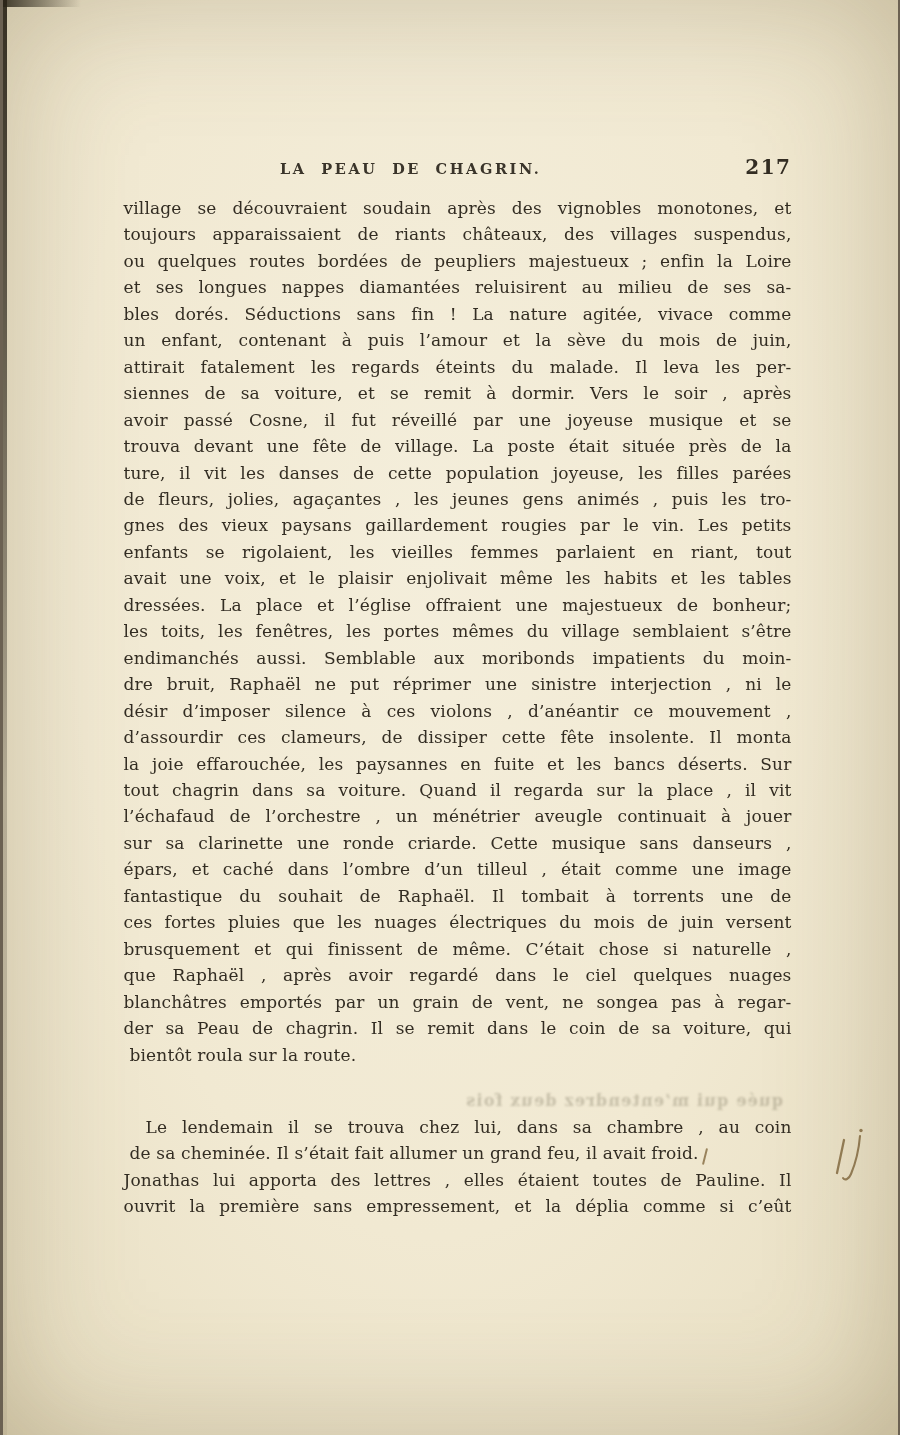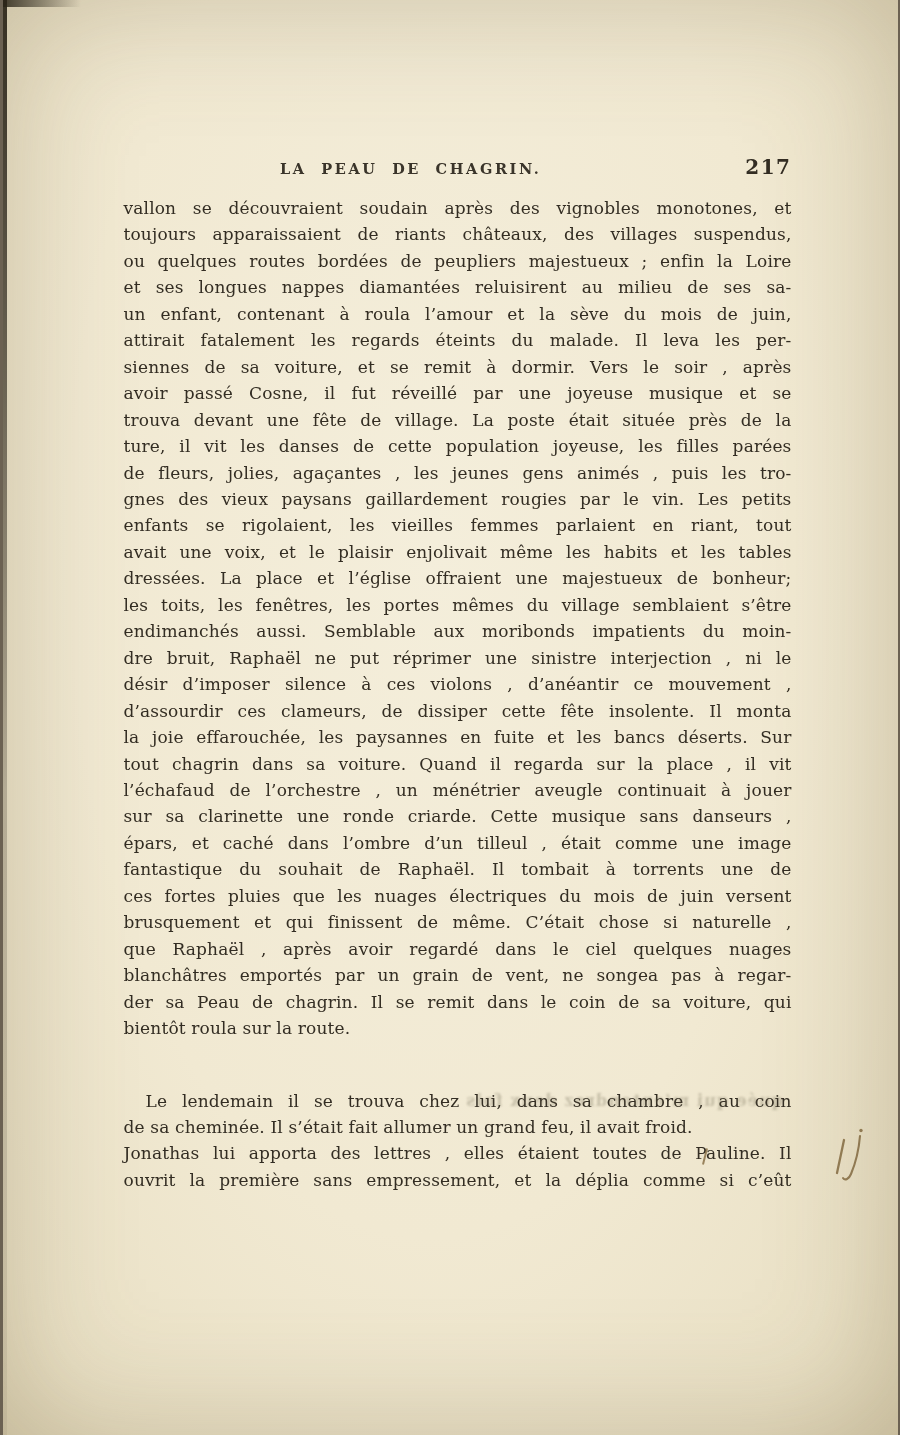--- a/index.html
+++ b/index.html
@@ -79,20 +79,21 @@
   .line {
     font-size: 17px;
     line-height: 26.45px;
     letter-spacing: 0.15px;
     text-align: justify;
     text-align-last: justify;
     color: #332d23;
   }
   .line.no-just {
     text-align-last: left;
+    margin-left: 6px;
   }
   .line.indent {
     text-indent: 22px;
     margin-top: 46px;
   }
   .show-through {
     position: absolute;
     left: 315px;
     top: 1091px;
     width: 465px;
@@ -131,25 +132,26 @@
 
   <div class="edge-left"></div>
   <div class="edge-top"></div>
 
   <div class="page-inner">
     <div class="header">
       <span class="header-title">LA PEAU DE CHAGRIN.</span>
       <span class="page-number">217</span>
     </div>
     <div class="body-text" id="body-text">
-        <div class="line">vallon se découvraient soudain après des vignobles monotones, et</div>
+        <div class="line">village se découvraient soudain après des vignobles monotones, et</div>
         <div class="line">toujours apparaissaient de riants châteaux, des villages suspendus,</div>
         <div class="line">ou quelques routes bordées de peupliers majestueux ; enfin la Loire</div>
         <div class="line">et ses longues nappes diamantées reluisirent au milieu de ses sa-</div>
-        <div class="line">un enfant, contenant à roula l’amour et la sève du mois de juin,</div>
+        <div class="line">bles dorés. Séductions sans fin ! La nature agitée, vivace comme</div>
+        <div class="line">un enfant, contenant à puis l’amour et la sève du mois de juin,</div>
         <div class="line">attirait fatalement les regards éteints du malade. Il leva les per-</div>
         <div class="line">siennes de sa voiture, et se remit à dormir. Vers le soir , après</div>
         <div class="line">avoir passé Cosne, il fut réveillé par une joyeuse musique et se</div>
         <div class="line">trouva devant une fête de village. La poste était située près de la</div>
         <div class="line">ture, il vit les danses de cette population joyeuse, les filles parées</div>
         <div class="line">de fleurs, jolies, agaçantes , les jeunes gens animés , puis les tro-</div>
         <div class="line">gnes des vieux paysans gaillardement rougies par le vin. Les petits</div>
         <div class="line">enfants se rigolaient, les vieilles femmes parlaient en riant, tout</div>
         <div class="line">avait une voix, et le plaisir enjolivait même les habits et les tables</div>
         <div class="line">dressées. La place et l’église offraient une majestueux de bonheur;</div>

